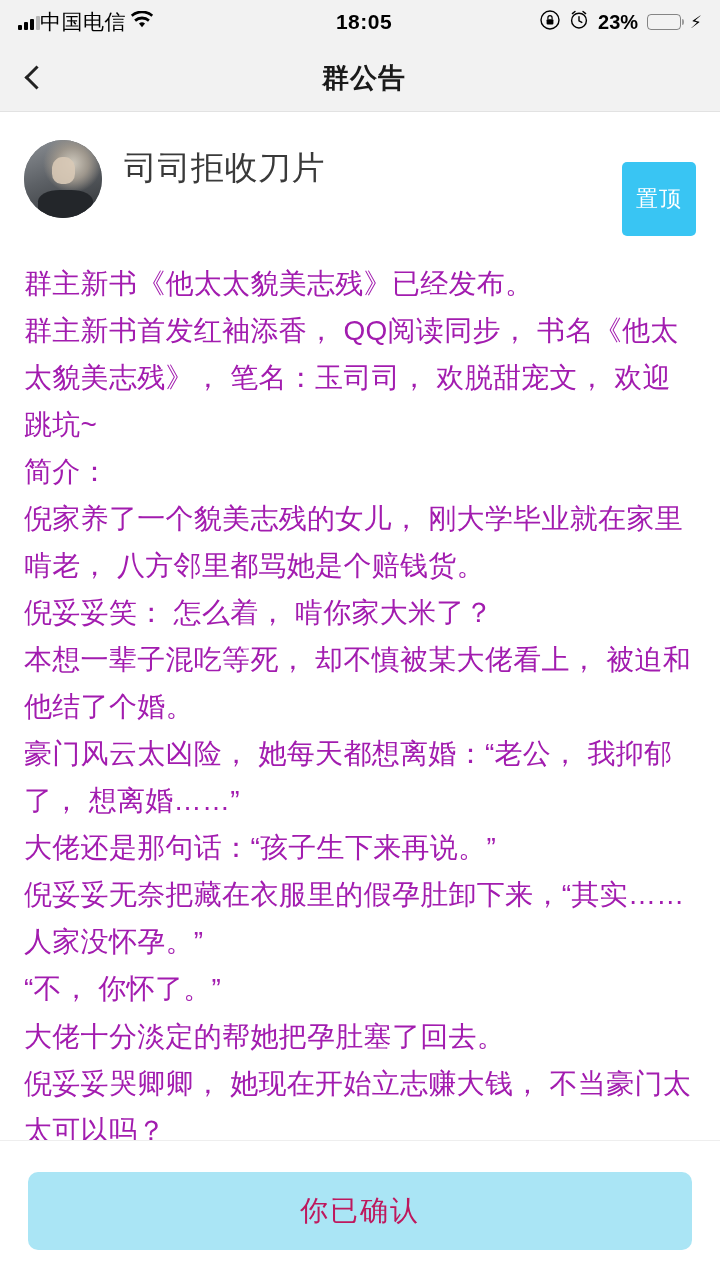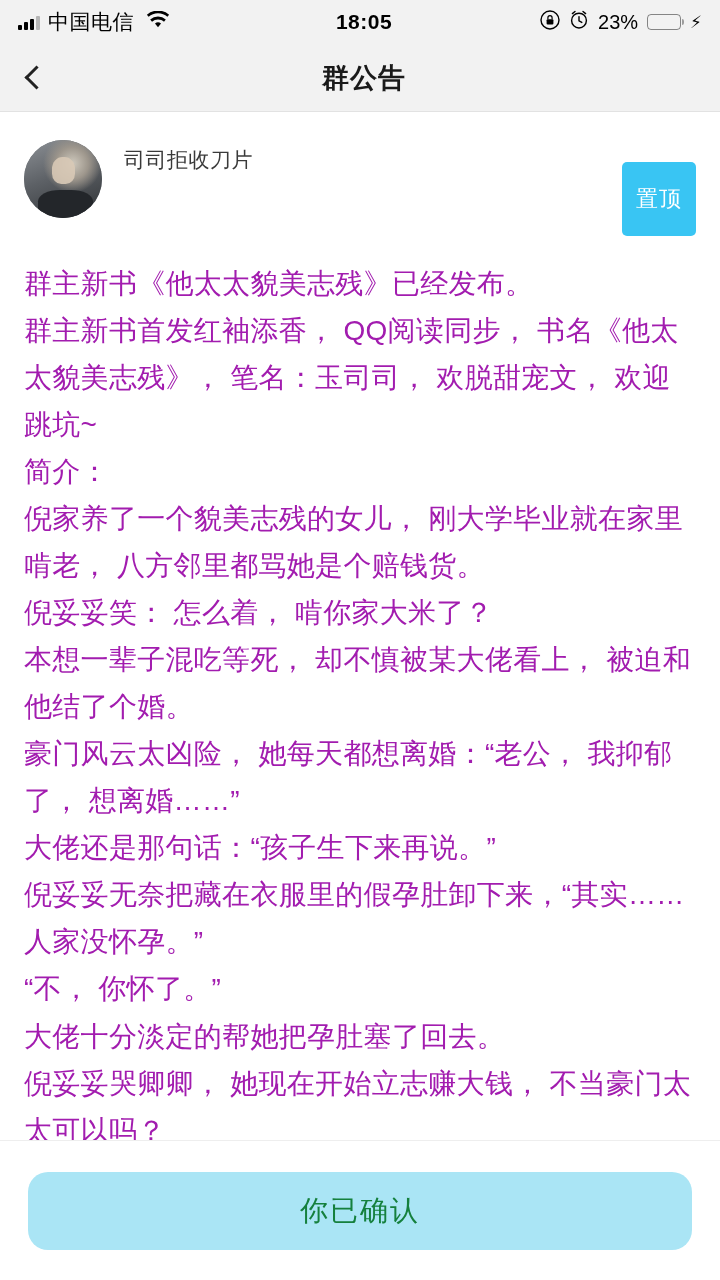--- a/index.html
+++ b/index.html
@@ -25,21 +25,20 @@
     flex: 0 0 44px;
     background: #f2f2f2;
     display: flex;
     align-items: center;
     padding: 0 18px;
     position: relative;
   }
   .sb-left {
     display: flex;
     align-items: center;
-    gap: 8px;
   }
   .signal {
     display: flex;
     align-items: flex-end;
     gap: 2px;
     height: 16px;
   }
   .signal i {
     display: block;
     width: 4px;
@@ -65,20 +64,21 @@
     color: #000;
     letter-spacing: 0.5px;
   }
   .sb-right {
     margin-left: auto;
     display: flex;
     align-items: center;
     gap: 9px;
     position: relative;
     z-index: 2;
+    font-weight: bold;
   }
   .lock-icon, .alarm-icon { display: block; }
   .batt-pct {
     font-size: 20px;
     color: #000;
   }
   .battery {
     width: 34px;
     height: 16px;
     border: 1.5px solid rgba(0,0,0,.45);
@@ -187,21 +187,21 @@
     width: 70%;
     height: 36%;
     border-radius: 40% 40% 0 0;
     background: #23262a;
   }
   .post-meta {
     margin-left: 22px;
     padding-top: 6px;
   }
   .author {
-    font-size: 21px;
+    font-size: 33px;
     color: #3a3a3a;
     letter-spacing: .5px;
   }
   .timestamp {
     margin-top: 14px;
     font-size: 22px;
     color: #b6b6b6;
     letter-spacing: .5px;
   }
   .pin-badge {
@@ -233,23 +233,23 @@
     border-top: 1px solid #eeeeee;
     display: flex;
     align-items: center;
     justify-content: center;
     padding: 0 28px;
   }
   .confirm-btn {
     width: 100%;
     height: 78px;
     border: none;
-    border-radius: 20px;
+    border-radius: 10px;
     background: #aae5f5;
-    color: #15803d;
+    color: #be185d;
     font-size: 28px;
     letter-spacing: 2px;
     font-family: "Liberation Sans", "DejaVu Sans", sans-serif;
     cursor: default;
   }
 </style>
 </head>
 <body>
 
 <div class="phone">

